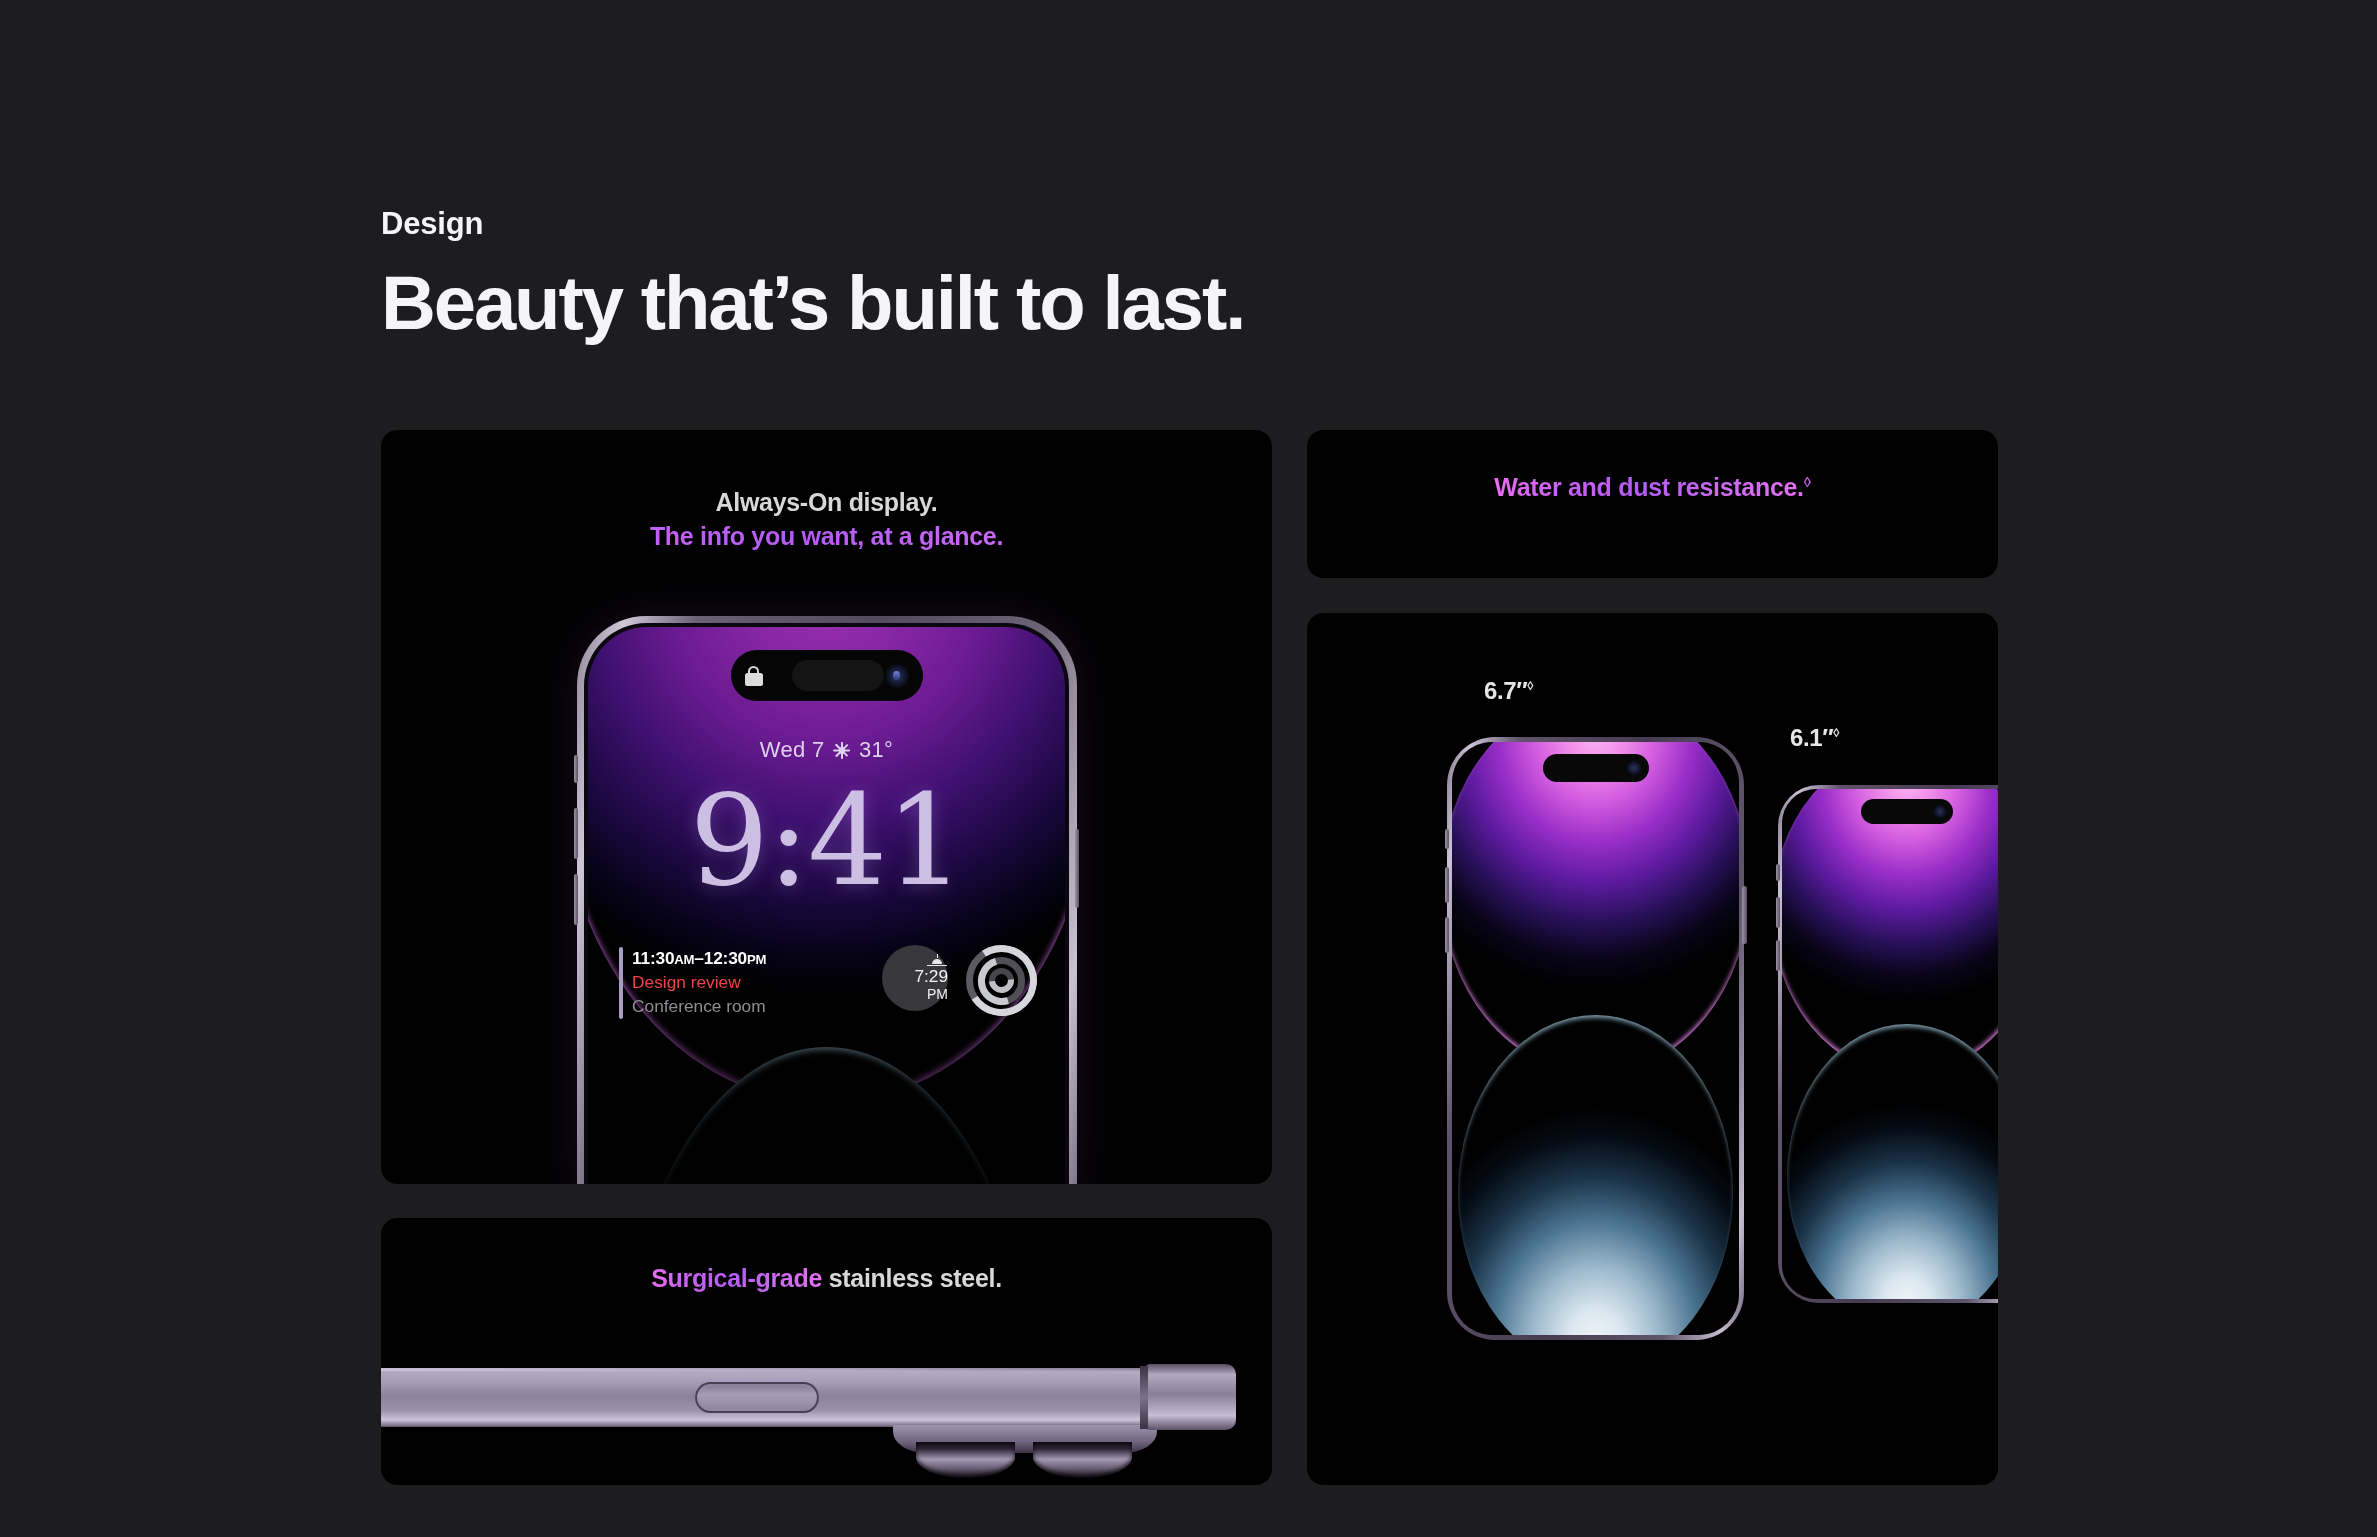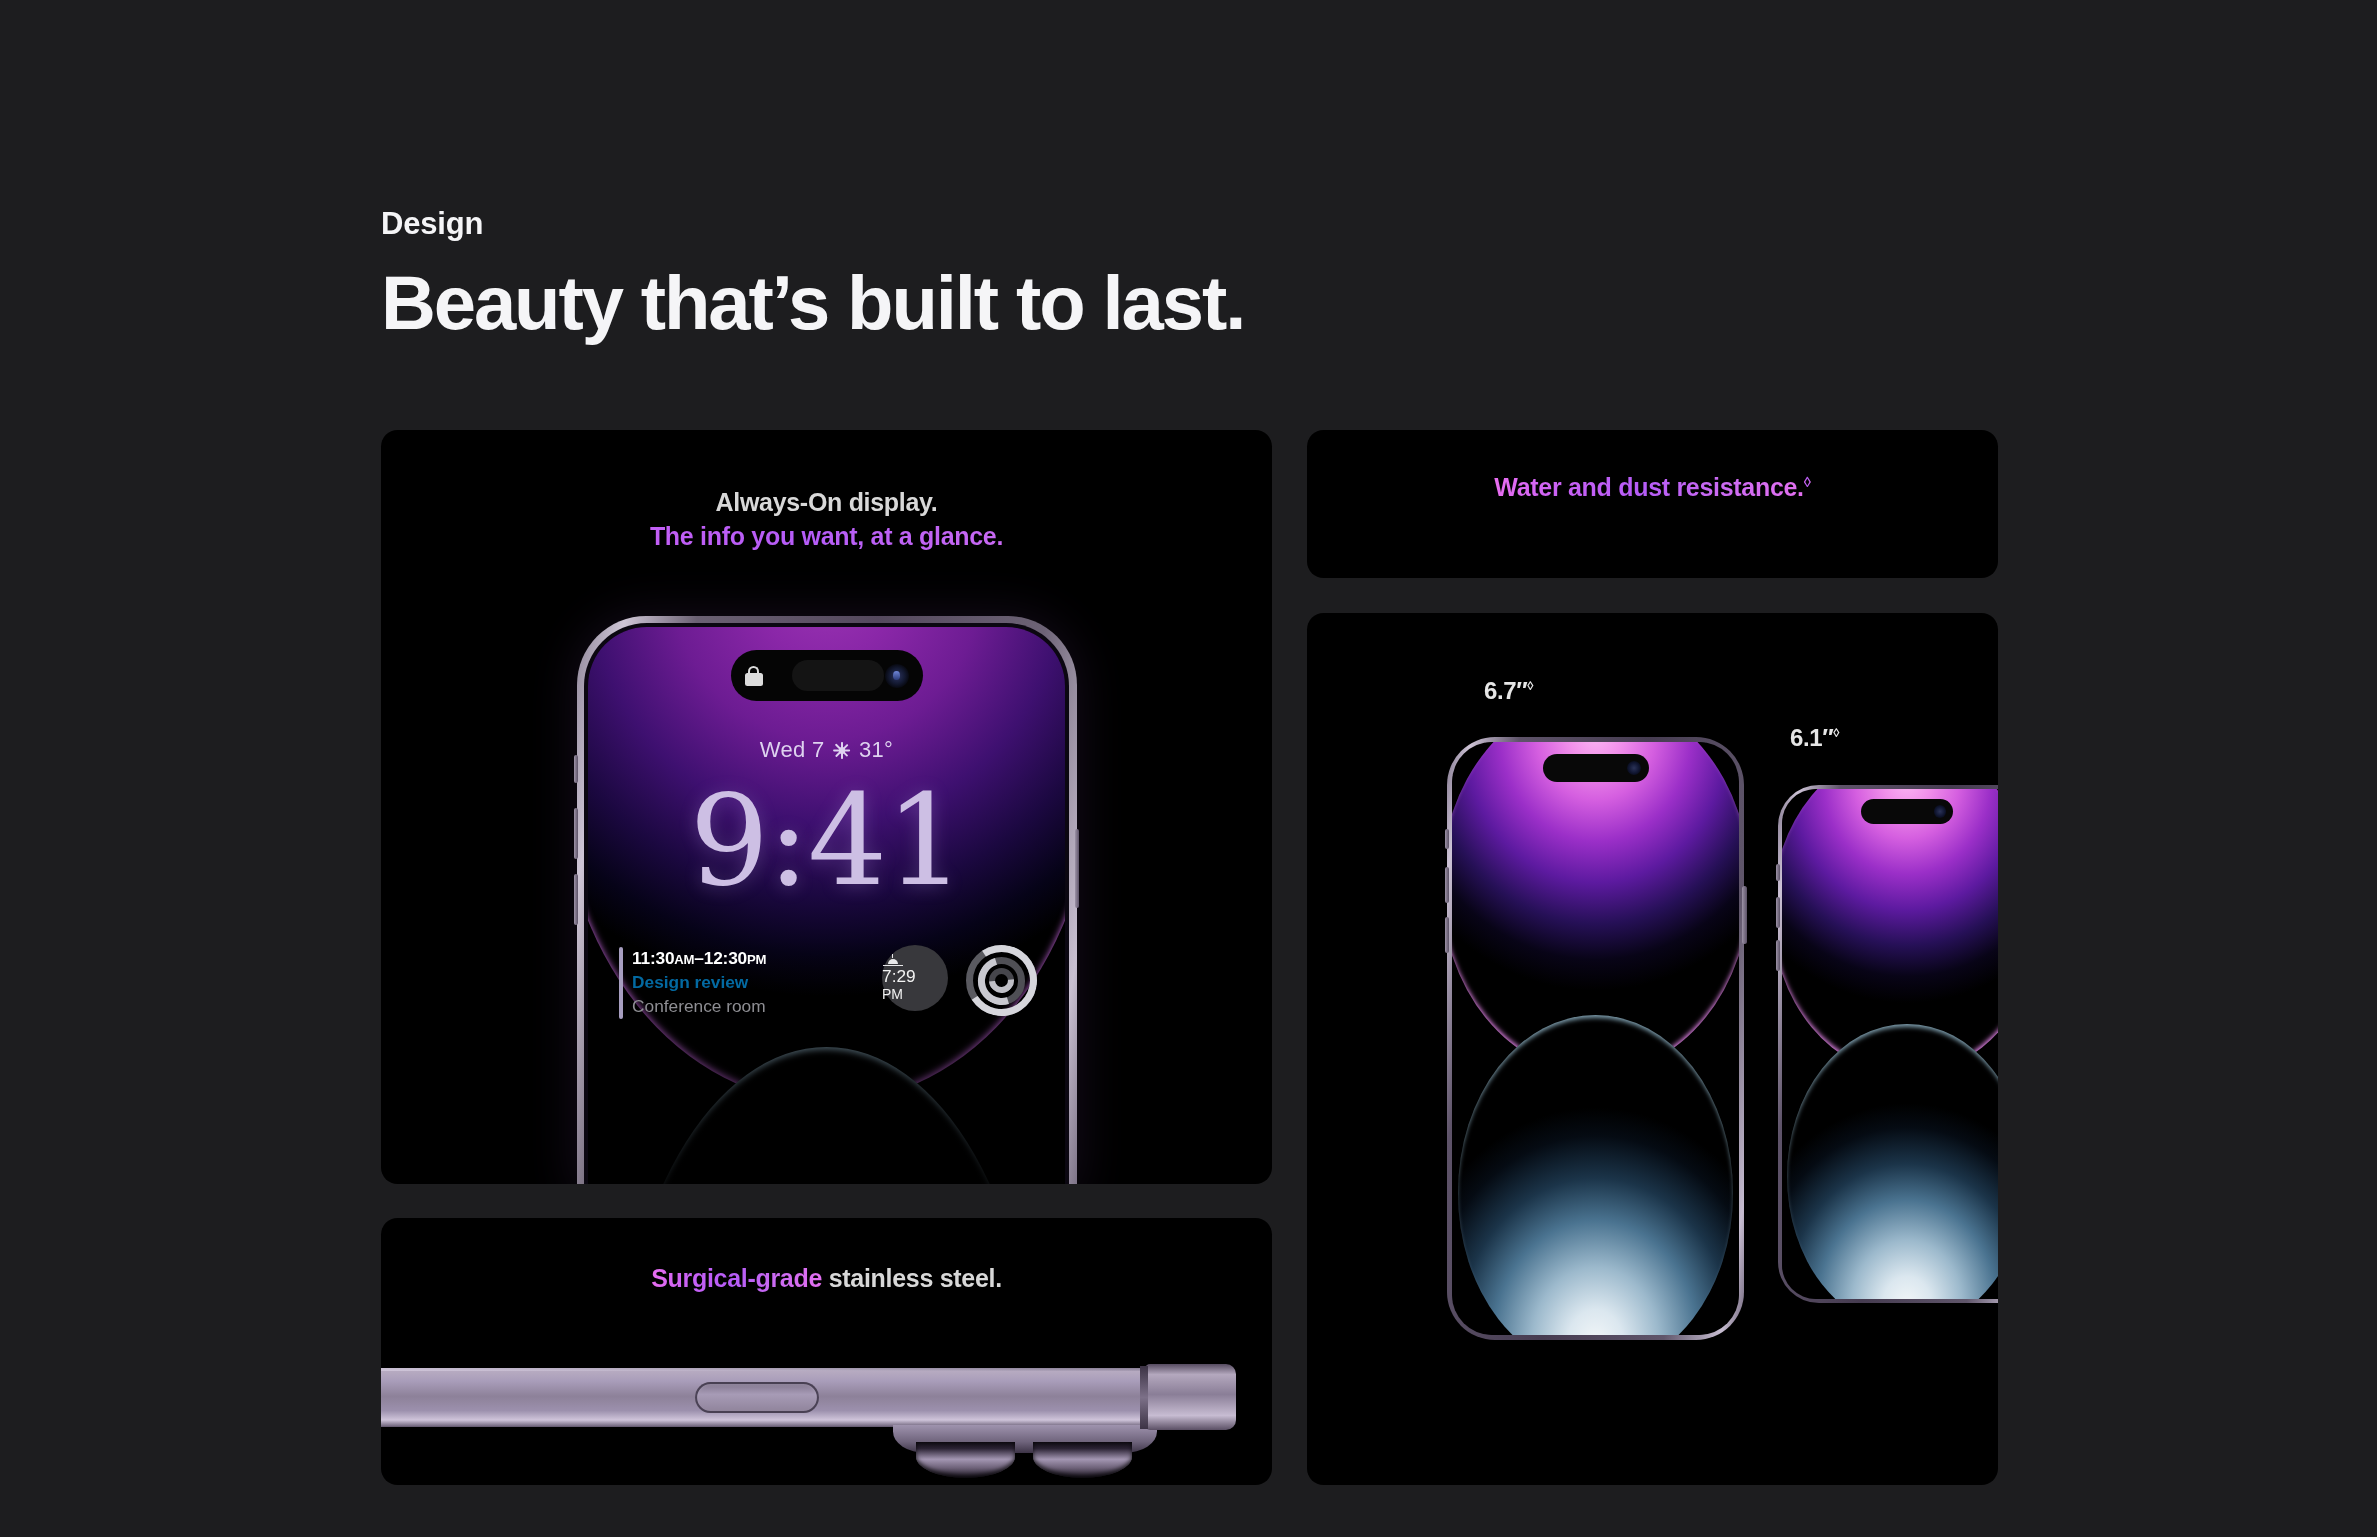--- a/index.html
+++ b/index.html
@@ -149,27 +149,27 @@
   #ao-bottom {
     position:absolute; left:31px; right:28px; top:318px;
     display:flex; align-items:flex-start; gap:18px;
   }
   #ao-event {
     display:flex; gap:9px; flex:1; padding-top:1.7px;
   }
   #ao-event .bar { width:4.1px; border-radius:2.5px; background:#a79ec0; align-self:stretch; }
   #ao-ev-time { font-size:17.3px; font-weight:700; color:#ffffff; letter-spacing:-0.2px; line-height:1.38; }
   #ao-ev-time .sm { font-size:0.76em; }
-  #ao-ev-title { font-size:17.3px; font-weight:700; color:#0369a1; line-height:1.38; }
+  #ao-ev-title { font-size:17.3px; font-weight:400; color:#ef4444; line-height:1.38; }
   #ao-ev-loc { font-size:17.3px; font-weight:400; color:#8e8e93; line-height:1.38; }
 
   #ao-sunset {
     width:66px; height:66px; border-radius:50%;
     background:#38383c;
-    display:flex; flex-direction:column; align-items:flex-start; justify-content:center;
+    display:flex; flex-direction:column; align-items:flex-end; justify-content:center;
     gap:0px; flex:none;
   }
   #ao-ss-icon { position:relative; width:21.5px; height:11.6px; margin-bottom:0.8px; }
   #ao-ss-icon .sun { position:absolute; left:5.8px; bottom:1.7px; width:10px; height:5px; border-radius:5px 5px 0 0; background:#e8e8ea; }
   #ao-ss-icon .ln { position:absolute; bottom:0; left:0.8px; width:20px; height:1.3px; background:#e8e8ea; }
   #ao-ss-icon .tick { position:absolute; width:1.3px; height:3.3px; background:#e8e8ea; top:0; left:10px; }
   #ao-ss-t1 { font-size:17.3px; font-weight:500; color:#f2f2f2; line-height:1.12; }
   #ao-ss-t2 { font-size:14px; font-weight:500; color:#f2f2f2; line-height:1.2; }
 
   #ao-rings { position:relative; width:71px; height:71px; flex:none; }

